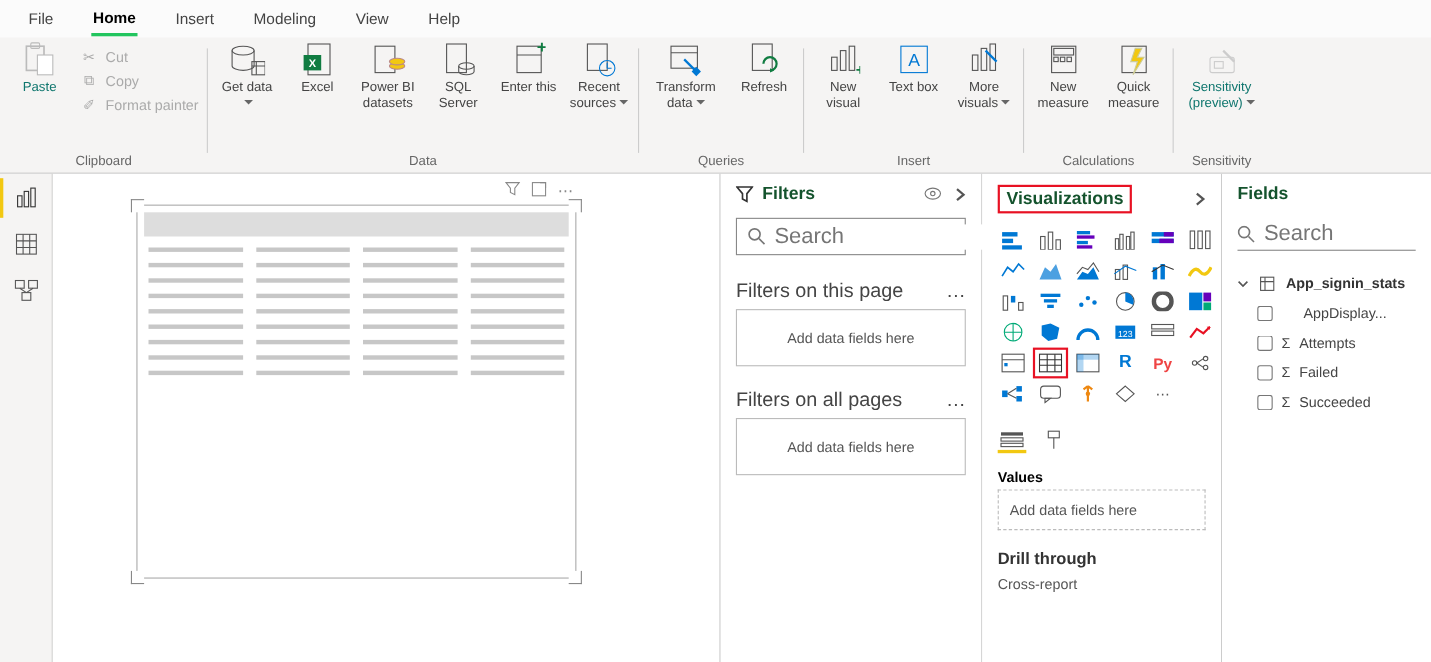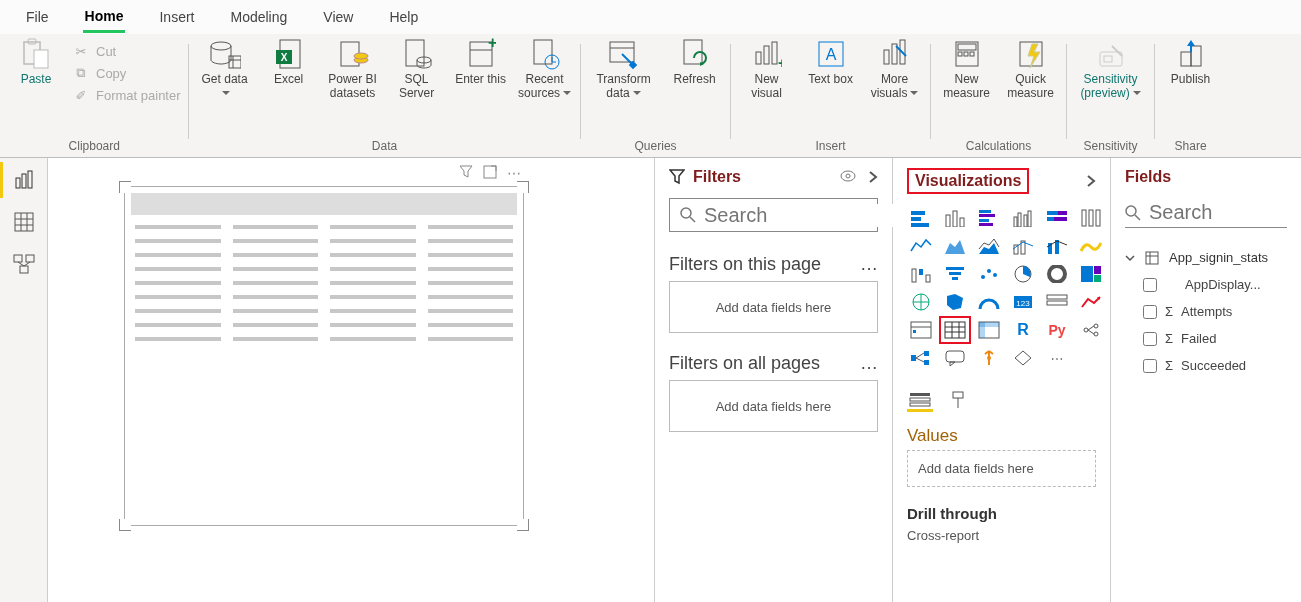--- a/index.html
+++ b/index.html
@@ -44,44 +44,44 @@
 .tv-corner.br{ right:-6px; bottom:-6px; border-left:none; border-top:none;}
 .tv-headrow{ margin:6px 6px 10px 6px; height:22px; background:#ddd;}
 .tv-row{ display:flex; gap:12px; margin:10px 10px; }
 .tv-cell{ flex:1; height:4px; background:#c7c7c7;}
 
 
 .panel { background:#fff; border-right:1px solid #ccc; display:flex; flex-direction:column; padding:10px 14px; }
 .panel.filters{ width:238px;}
 .panel.viz{ width:218px;}
 .panel.fields{ width:190px; border-right:none;}
-.panel h3{ font-size:16px; font-weight:600; color:#7f1d1d; display:flex; align-items:center; gap:8px;}
+.panel h3{ font-size:16px; font-weight:600; color:#14532d; display:flex; align-items:center; gap:8px;}
 .phead{ display:flex; align-items:center; justify-content:space-between; margin-bottom:12px;}
 .phead .icons{ display:flex; gap:12px; color:#666; font-size:14px;}
 .searchbox{ display:flex; align-items:center; border:1px solid #888; height:34px; padding:0 10px; gap:8px; color:#666; margin-bottom:16px;}
 .searchbox input{ border:none; outline:none; flex:1; font-size:20px;}
 .flabel{ display:flex; justify-content:space-between; font-size:18px; color:#444; margin:6px 0;}
 .dropzone{ border:1px solid #bbb; height:52px; display:flex; align-items:center; justify-content:center; color:#555; font-size:13px; margin-bottom:14px;}
 
 
 .viz .phead h3{ border:2px solid #e81123; padding:2px 6px;}
 .viz-grid{ display:grid; grid-template-columns:repeat(6,28px); gap:4px 6px; margin-bottom:12px;}
 .viz-grid .vg{ width:28px; height:24px; display:flex; align-items:center; justify-content:center; cursor:pointer; color:#555;}
 .viz-grid .vg.selected{ outline:2px solid #e81123; }
 .subtabs{ display:flex; gap:14px; margin:6px 0 10px 0;}
 .subtabs .st{ width:26px; height:24px; cursor:pointer; display:flex; align-items:center; justify-content:center;}
 .subtabs .st.active{ border-bottom:3px solid #f2c811;}
-.section-lbl{ font-size:17px; color:#a16207; margin:4px 0;}
+.section-lbl{ font-size:13px; color:#000000; margin:4px 0;font-weight:bold;}
 .dz2{ border:1px dashed #bbb; padding:10px; font-size:13px; color:#555; margin-bottom:10px;}
 .drill{ font-size:15px; font-weight:600; margin:8px 0 6px 0;}
 .cross{ font-size:13px; color:#555;}
 
 
 .fields .searchbox{ border:none; border-bottom:1px solid #888; height:30px; padding:0;}
-.fl-group{ display:flex; align-items:center; gap:10px; font-size:13px; margin:6px 0;}
+.fl-group{ display:flex; align-items:center; gap:10px; font-size:13px; margin:6px 0;font-weight:bold;}
 .fl-item{ display:flex; align-items:center; gap:8px; font-size:13px; margin:6px 0 6px 18px; color:#444;}
 .fl-item input{ width:14px; height:14px;}
 .sig{ font-size:13px; }
 
 svg{ display:block; }
 </style>
 </head>
 <body>
 
 <div class="tabs">
@@ -294,36 +294,20 @@
               <rect x="8" y="18" width="8" height="6" fill="none" stroke="#ccc"></rect>
               <line x1="26" y1="18" x2="16" y2="8" stroke="#ccc" stroke-width="2"></line>
             </svg>
           </div>
         <span><span>Sensitivity (preview)</span><span class="rb-caret"></span></span>
       </div>
     </div>
     <div class="group-label">Sensitivity</div>
   </div>
 
-  <div class="group">
-    <div class="group-body">
-      <div class="rb-btn">
-        <div class="rb-icon">
-            <svg width="32" height="32">
-              <rect x="6" y="14" width="10" height="14" fill="none" stroke="#555"></rect>
-              <rect x="16" y="8" width="10" height="20" fill="none" stroke="#555"></rect>
-              <line x1="16" y1="4" x2="16" y2="14" stroke="#0078d4" stroke-width="2"></line>
-              <polygon points="16,2 12,8 20,8" fill="#0078d4"></polygon>
-            </svg>
-          </div>
-        <span>Publish</span>
-      </div>
-    </div>
-    <div class="group-label">Share</div>
-  </div>
 
 </div>
 
 <div class="stage">
 
   <div class="leftbar">
     <div class="lb active">
         <svg width="20" height="20">
           <rect x="2" y="8" width="4" height="10" fill="none" stroke="#333"></rect>
           <rect x="8" y="4" width="4" height="14" fill="none" stroke="#333"></rect>

